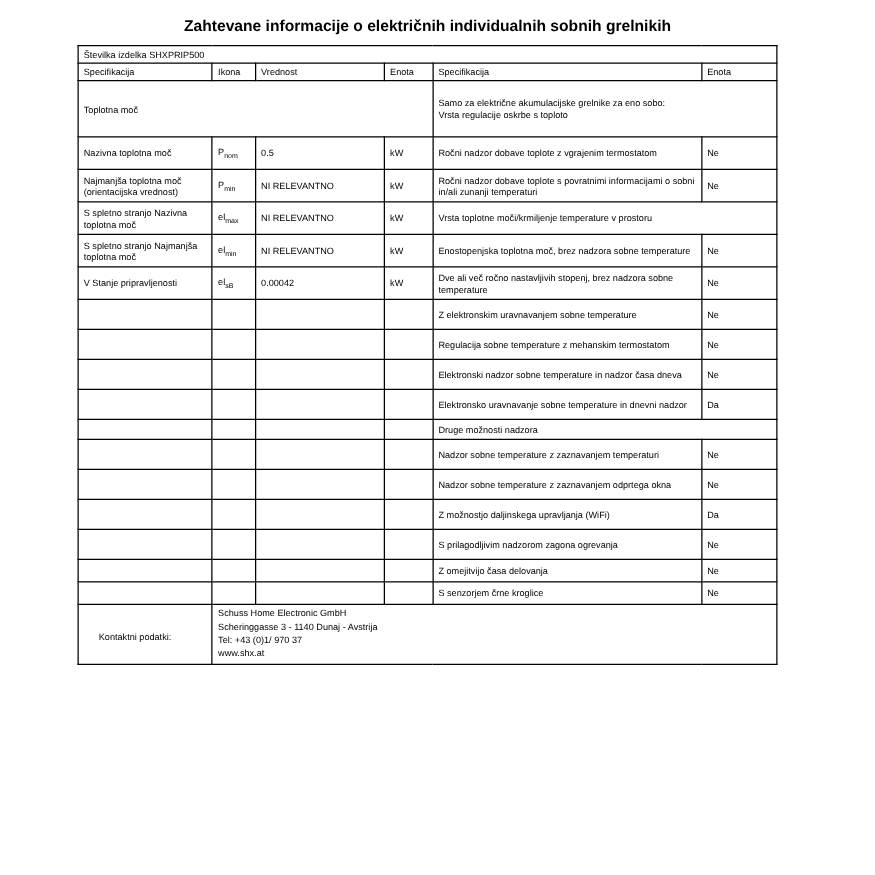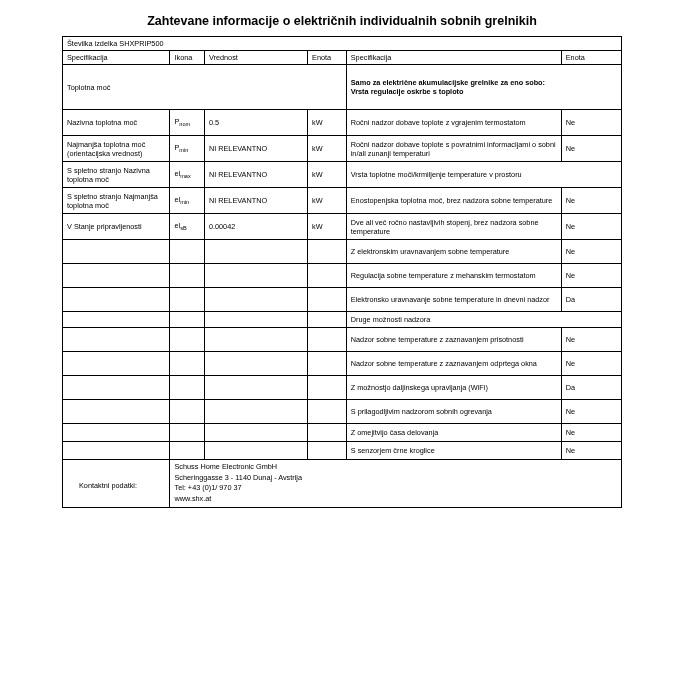--- a/index.html
+++ b/index.html
@@ -41,21 +41,21 @@
     font-size: 7.3px;
     line-height: 1.25;
     font-weight: normal;
     text-align: left;
   }
   .hdr {
     text-align: center;
     font-size: 7.3px;
   }
   .ctr { text-align: center; margin-left: 30px; }
-  .bold { font-weight: bold; }
+  .bold { font-weight: normal; }
   .model-row td {
     font-size: 7.6px;
     padding: 4px 6px;
     font-weight: normal;
   }
   .sect {
     font-weight: bold;
     font-size: 7.6px;
     margin-left: 47px;
   }
@@ -176,38 +176,46 @@
       <td>&nbsp;</td>
       <td>&nbsp;</td>
       <td>Regulacija sobne temperature z mehanskim termostatom</td>
       <td class="ctr">Ne</td>
     </tr>
     <tr class="blank">
       <td>&nbsp;</td>
       <td>&nbsp;</td>
       <td>&nbsp;</td>
       <td>&nbsp;</td>
+      <td>Elektronski nadzor sobne temperature in nadzor časa dneva</td>
+      <td class="ctr">Ne</td>
+    </tr>
+    <tr class="blank">
+      <td>&nbsp;</td>
+      <td>&nbsp;</td>
+      <td>&nbsp;</td>
+      <td>&nbsp;</td>
       <td>Elektronsko uravnavanje sobne temperature in dnevni nadzor</td>
       <td class="ctr">Da</td>
     </tr>
 
     <tr style="height:16px">
       <td>&nbsp;</td>
       <td>&nbsp;</td>
       <td>&nbsp;</td>
       <td>&nbsp;</td>
       <td colspan="2" class="sect">Druge možnosti nadzora</td>
     </tr>
 
     <tr class="blank">
       <td>&nbsp;</td>
       <td>&nbsp;</td>
       <td>&nbsp;</td>
       <td>&nbsp;</td>
-      <td>Nadzor sobne temperature z zaznavanjem prisotnosti</td>
+      <td>Nadzor sobne temperature z zaznavanjem temperaturi</td>
       <td class="ctr">Ne</td>
     </tr>
     <tr class="blank">
       <td>&nbsp;</td>
       <td>&nbsp;</td>
       <td>&nbsp;</td>
       <td>&nbsp;</td>
       <td>Nadzor sobne temperature z zaznavanjem odprtega okna</td>
       <td class="ctr">Ne</td>
     </tr>
@@ -217,21 +225,21 @@
       <td>&nbsp;</td>
       <td>&nbsp;</td>
       <td>Z možnostjo daljinskega upravljanja (WiFi)</td>
       <td class="ctr">Da</td>
     </tr>
     <tr class="blank">
       <td>&nbsp;</td>
       <td>&nbsp;</td>
       <td>&nbsp;</td>
       <td>&nbsp;</td>
-      <td>S prilagodljivim nadzorom sobnih ogrevanja</td>
+      <td>S prilagodljivim nadzorom zagona ogrevanja</td>
       <td class="ctr">Ne</td>
     </tr>
     <tr style="height:18px">
       <td>&nbsp;</td>
       <td>&nbsp;</td>
       <td>&nbsp;</td>
       <td>&nbsp;</td>
       <td>Z omejitvijo časa delovanja</td>
       <td class="ctr">Ne</td>
     </tr>

